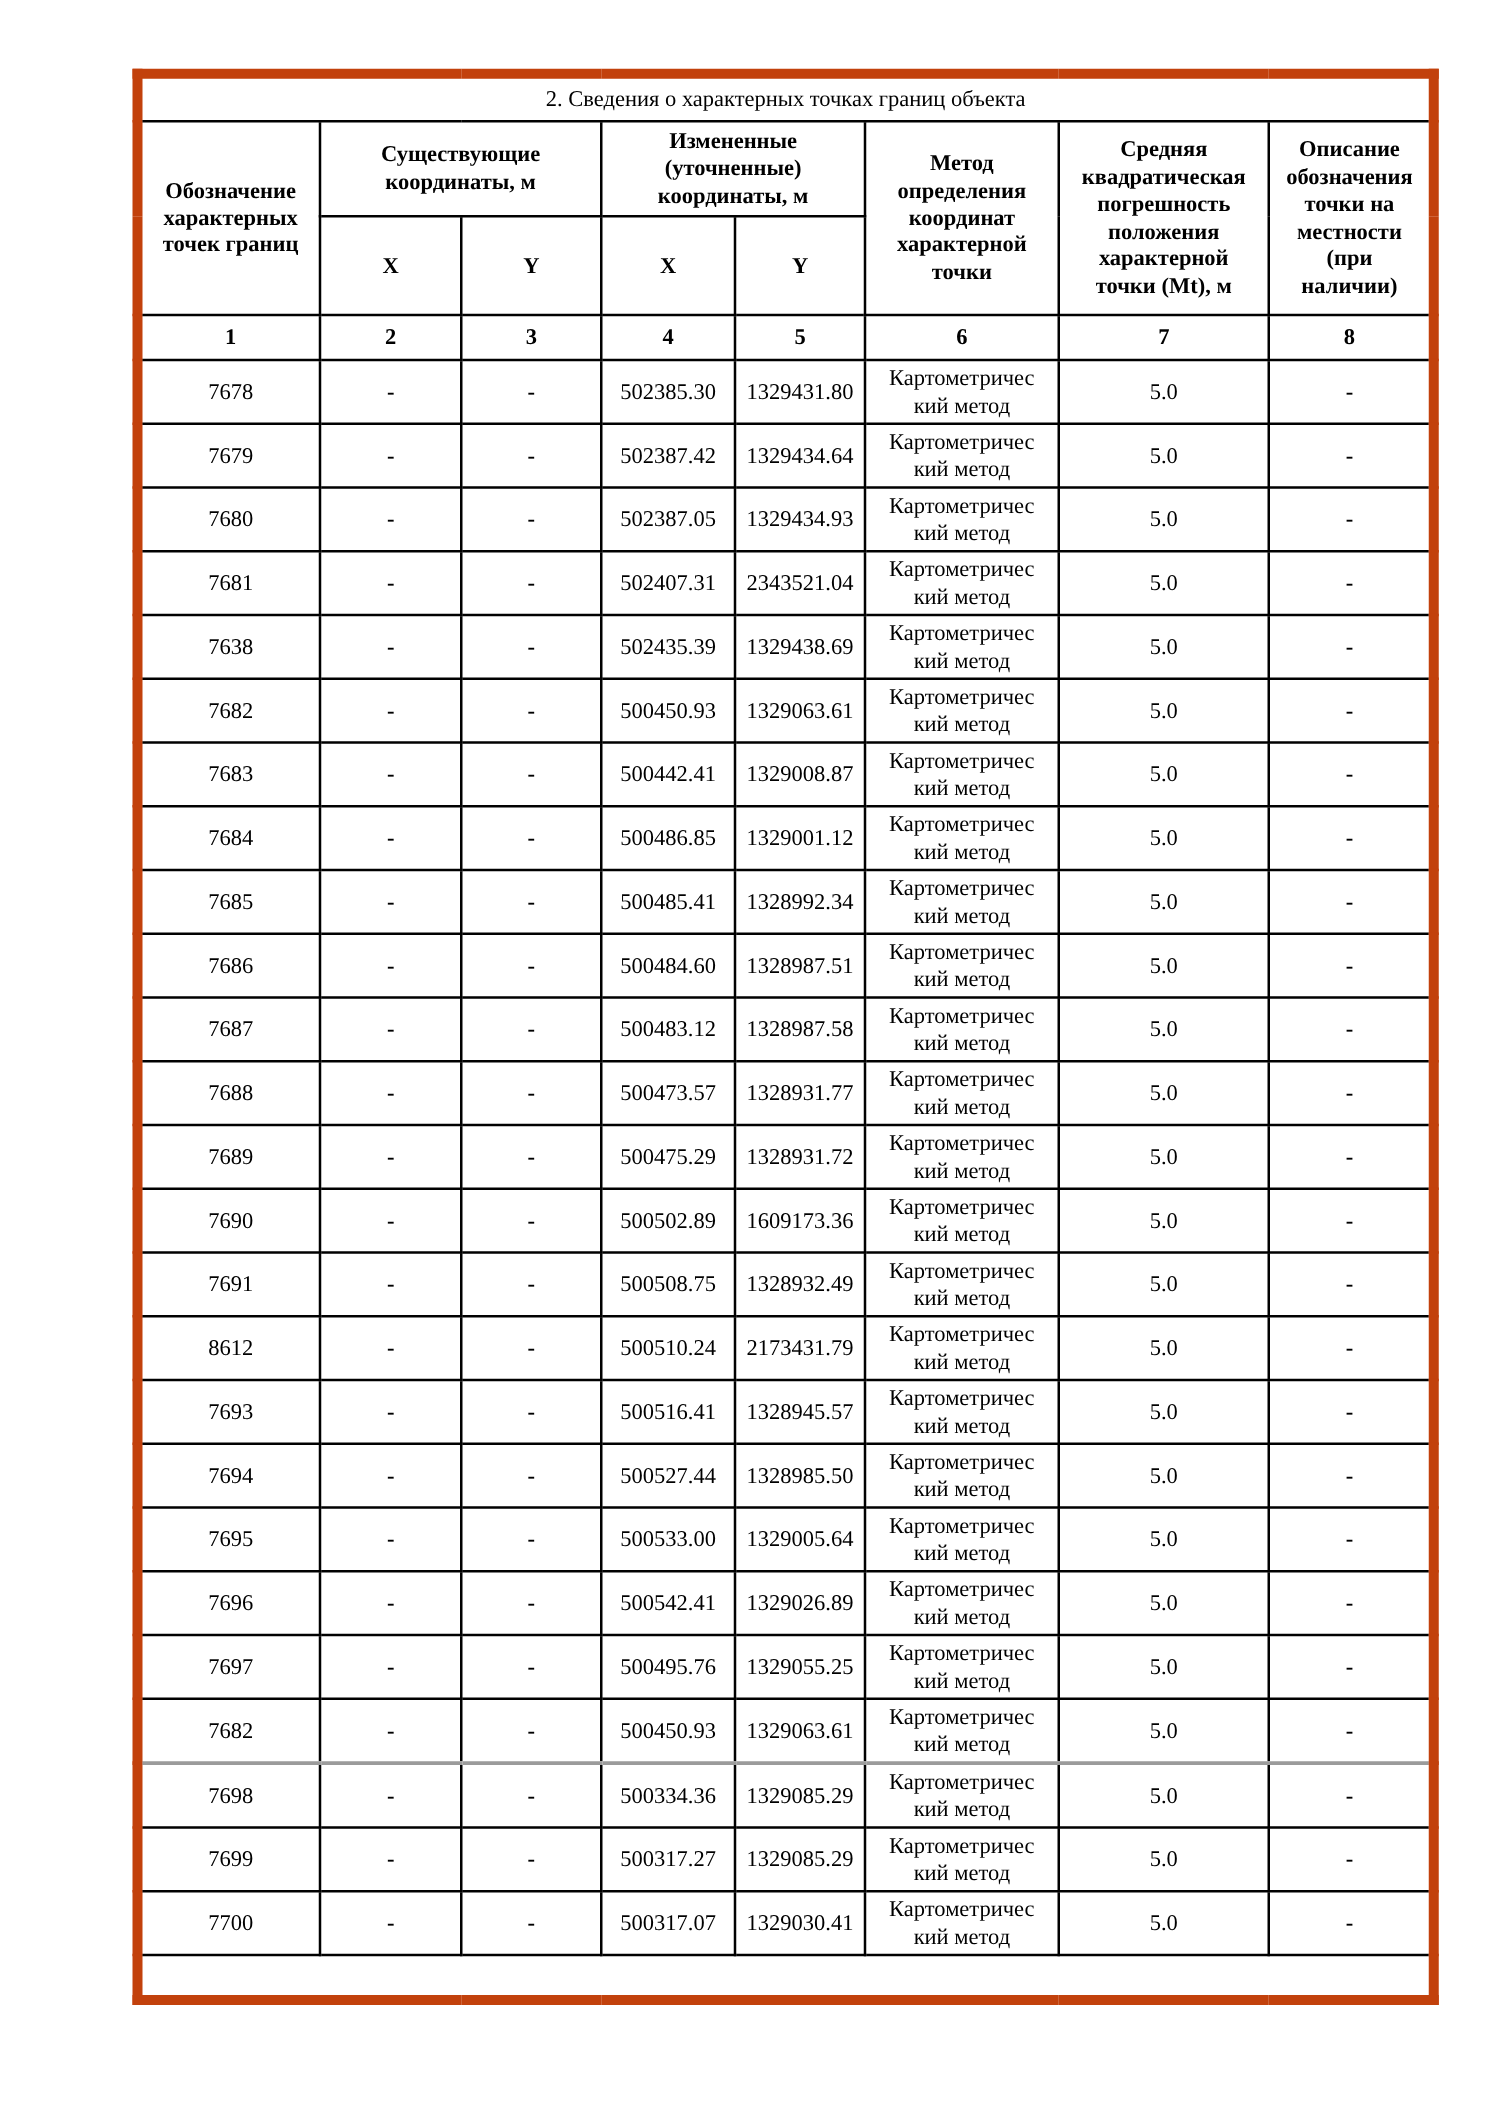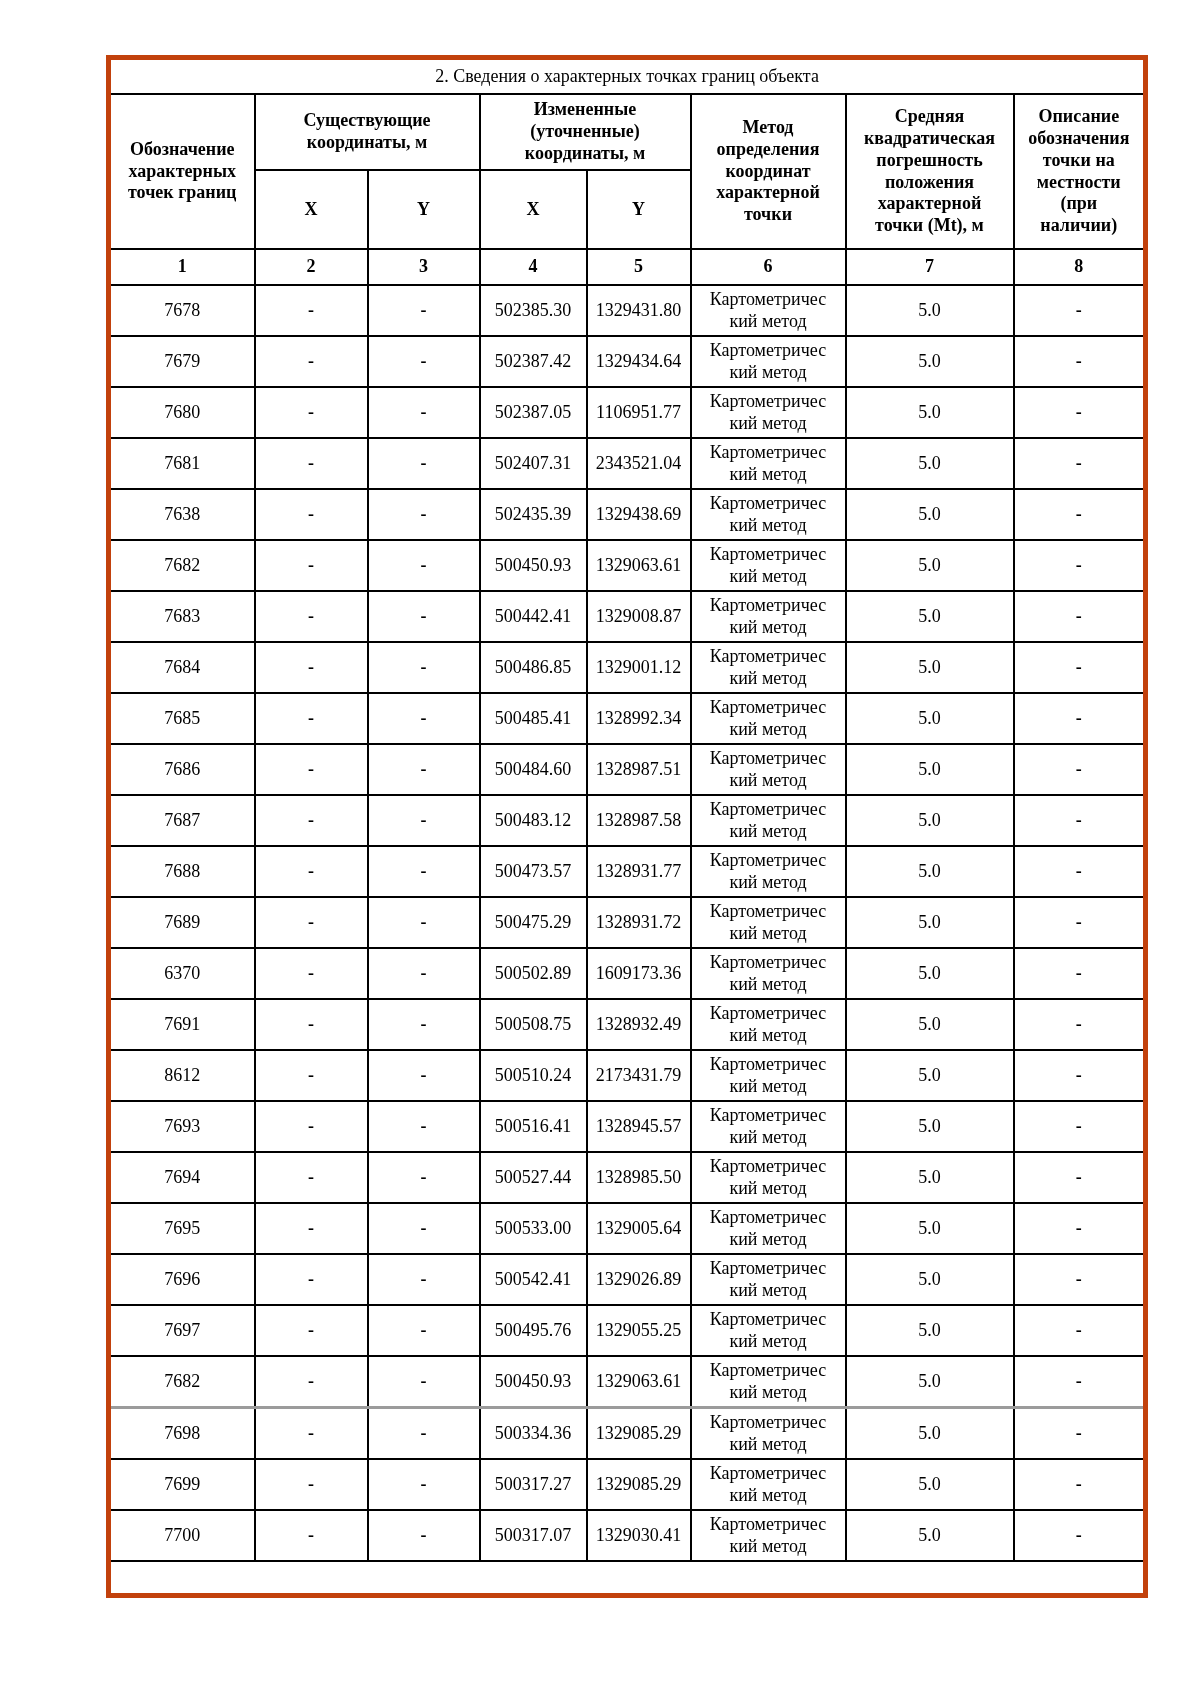--- a/index.html
+++ b/index.html
@@ -8,21 +8,21 @@
     width: 1200px; height: 1697px;
     font-family: "Liberation Serif", "DejaVu Serif", serif;
     color: #000000;
   }
   .sheet { position: relative; width: 1200px; height: 1697px; background: #fff; }
   table.doc {
     position: absolute; left: 106px; top: 55px;
     width: 1037px;
     border-collapse: collapse;
     table-layout: fixed;
-    border: 5px solid #c2410c;
+    border: 8px solid #c2410c;
     padding-left: 30px;
   }
   table.doc td {
     border: 2px solid #000;
     text-align: center;
     vertical-align: middle;
     padding: 1px 3px;
     font-size: 18px;
     line-height: 1.22;
     overflow: hidden;
@@ -133,21 +133,21 @@
           <td class="method">Картометричес
 кий метод</td>
           <td>5.0</td>
           <td class="dash">-</td>
         </tr>
         <tr class="r-data">
           <td>7680</td>
           <td class="dash">-</td>
           <td class="dash">-</td>
           <td>502387.05</td>
-          <td>1106951.77</td>
+          <td>1329434.93</td>
           <td class="method">Картометричес
 кий метод</td>
           <td>5.0</td>
           <td class="dash">-</td>
         </tr>
         <tr class="r-data">
           <td>7681</td>
           <td class="dash">-</td>
           <td class="dash">-</td>
           <td>502407.31</td>
@@ -250,21 +250,21 @@
           <td class="dash">-</td>
           <td class="dash">-</td>
           <td>500475.29</td>
           <td>1328931.72</td>
           <td class="method">Картометричес
 кий метод</td>
           <td>5.0</td>
           <td class="dash">-</td>
         </tr>
         <tr class="r-data">
-          <td>6370</td>
+          <td>7690</td>
           <td class="dash">-</td>
           <td class="dash">-</td>
           <td>500502.89</td>
           <td>1609173.36</td>
           <td class="method">Картометричес
 кий метод</td>
           <td>5.0</td>
           <td class="dash">-</td>
         </tr>
         <tr class="r-data">

